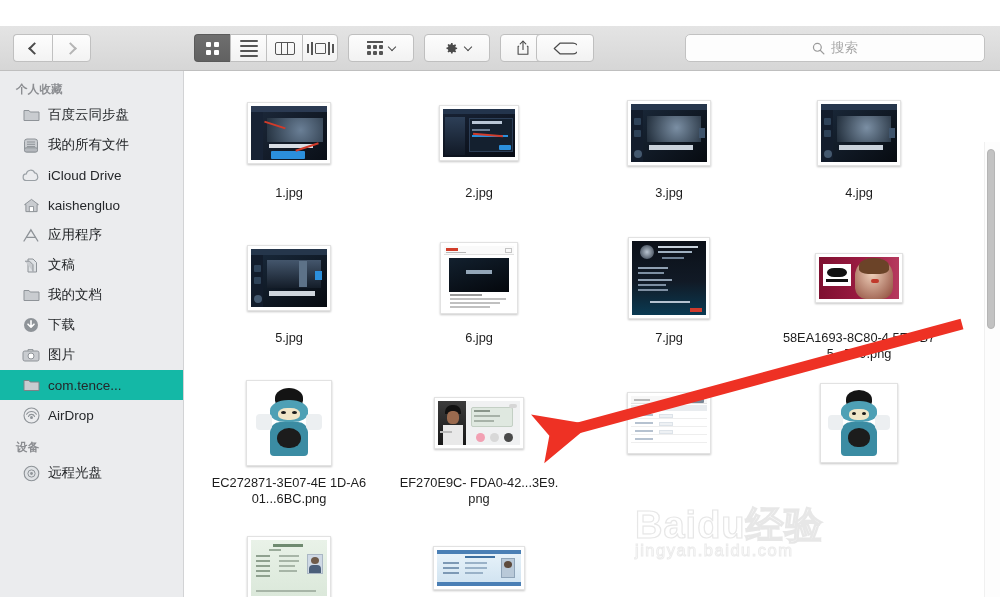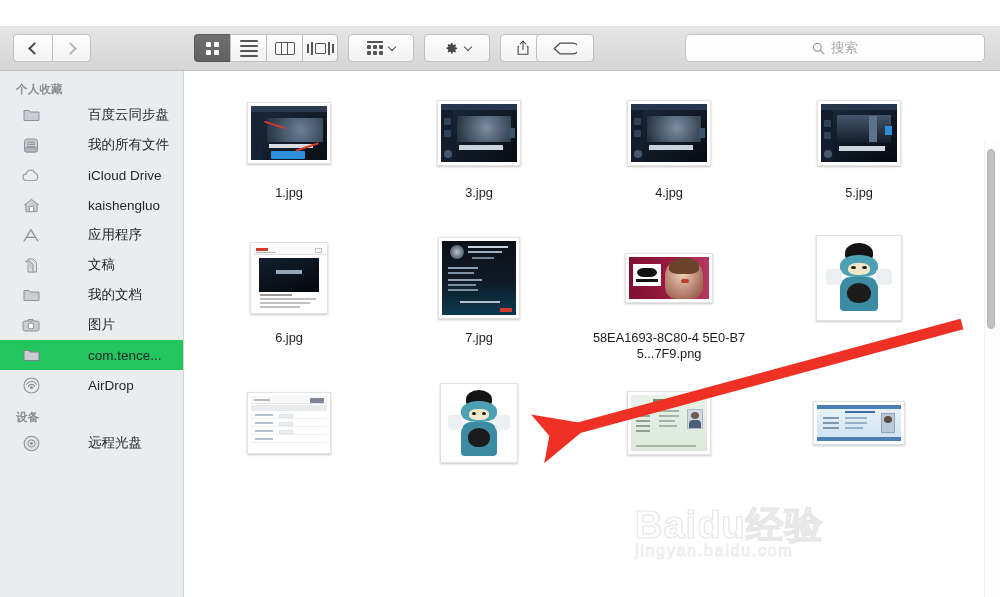--- a/index.html
+++ b/index.html
@@ -154,24 +154,24 @@
   }
   .sb-header {
     font-size: 11.5px; color: #8b8d91; font-weight: bold;
     padding: 4px 0 3px 16px; letter-spacing: 0.2px;
   }
   .sb-item {
     height: 30px; display: flex; align-items: center; gap: 8px;
     padding-left: 22px;
     font-size: 13.5px; color: #25272a;
   }
-  .sb-item.selected { background: #22c55e; }
+  .sb-item.selected { background: #14b8a6; }
   .sb-icon { width: 18px; height: 18px; flex: none;
              display: flex; align-items: center; justify-content: center; }
-  .sb-label { white-space: nowrap; overflow: hidden; margin-left: 40px; }
+  .sb-label { white-space: nowrap; overflow: hidden; }
 
   
   .content {
     position: absolute; top: 71px; left: 185px;
     width: 815px; height: 526px;
     background: #ffffff;
     overflow: hidden;
   }
 
   .grid {
@@ -442,20 +442,29 @@
 
     <div class="sb-item">
       <span class="sb-icon">
         <svg width="17" height="14" viewBox="0 0 17 14">
             <path d="M1 2.5h5l1.2 1.5H16v8.5H1z" fill="#c9ccd0" stroke="#8e9398" stroke-width="1"></path>
           </svg>
       </span>
       <span class="sb-label">我的文档</span>
     </div>
 
+    <div class="sb-item">
+      <span class="sb-icon">
+        <svg width="16" height="16" viewBox="0 0 16 16">
+            <circle cx="8" cy="8" r="7" fill="#8e9398"></circle>
+            <path d="M8 3.8v6M5 7.2l3 3 3-3" stroke="#fff" stroke-width="1.6" fill="none" stroke-linecap="round" stroke-linejoin="round"></path>
+          </svg>
+      </span>
+      <span class="sb-label">下载</span>
+    </div>
 
     <div class="sb-item">
       <span class="sb-icon">
         <svg width="18" height="14" viewBox="0 0 18 14">
             <rect x="1" y="3" width="16" height="10" rx="1.8" fill="#c9ccd0" stroke="#8e9398" stroke-width="1"></rect>
             <path d="M6 3V1.6h5V3" fill="none" stroke="#8e9398" stroke-width="1"></path>
             <circle cx="9" cy="8" r="3" fill="#fff" stroke="#8e9398" stroke-width="1"></circle>
           </svg>
       </span>
       <span class="sb-label">图片</span>
@@ -512,20 +521,38 @@
             <div style="position:absolute;left:18px;top:38px;width:44px;height:4px;background:#d8dde4;"></div>
             <div style="position:absolute;left:20px;top:45px;width:34px;height:8px;background:#2b8fdc;border-radius:1px;"></div>
             <div style="position:absolute;left:13px;top:18px;width:22px;height:1.5px;background:#d13b2a;transform:rotate(18deg);"></div>
             <div style="position:absolute;left:44px;top:40px;width:24px;height:1.5px;background:#d13b2a;transform:rotate(-18deg);"></div>
           </div>
             </div>
         </div>
         <div class="label">1.jpg</div>
       </div>
 
+      <div class="cell">
+        <div class="thumb-wrap">
+          <div class="thumb">
+              <div class="thumb-inner" style="width:72px;height:48px;background:#0d1320;">
+            <div style="position:absolute;inset:0;background:linear-gradient(160deg,#182336,#080c14);"></div>
+            <div style="position:absolute;left:0;top:0;width:72px;height:5px;background:#23344c;"></div>
+            <div style="position:absolute;left:2px;top:8px;width:20px;height:38px;background:linear-gradient(#2d3f57,#121a27);"></div>
+            <div style="position:absolute;left:26px;top:9px;width:44px;height:34px;background:#14202f;border:1px solid #2c3e57;"></div>
+            <div style="position:absolute;left:29px;top:12px;width:30px;height:2.5px;background:#b9c6d6;"></div>
+            <div style="position:absolute;left:29px;top:20px;width:18px;height:2px;background:#6d7f94;"></div>
+            <div style="position:absolute;left:29px;top:26px;width:36px;height:2px;background:#2b8fdc;"></div>
+            <div style="position:absolute;left:56px;top:36px;width:12px;height:5px;background:#2b8fdc;border-radius:1px;"></div>
+            <div style="position:absolute;left:30px;top:25px;width:30px;height:1.5px;background:#d13b2a;transform:rotate(5deg);"></div>
+          </div>
+            </div>
+        </div>
+        <div class="label">2.jpg</div>
+      </div>
 
       <div class="cell">
         <div class="thumb-wrap">
           <div class="thumb">
               <div class="thumb-inner" style="width:76px;height:58px;background:#0c1119;">
             <div style="position:absolute;inset:0;background:linear-gradient(140deg,#1b2a3c,#070b11);"></div>
             <div style="position:absolute;left:0;top:0;width:76px;height:6px;background:#26364c;"></div>
             <div style="position:absolute;left:0;top:6px;width:12px;height:52px;background:#131d2c;"></div>
             <div style="position:absolute;left:16px;top:12px;width:54px;height:26px;background:radial-gradient(circle at 55% 45%,#7b8fa4,#1f2b38);"></div>
             <div style="position:absolute;left:18px;top:41px;width:44px;height:5px;background:#c9d1da;"></div>
@@ -648,22 +675,45 @@
             <div style="position:absolute;left:28px;top:24px;width:22px;height:12px;background:#f0e6c8;border-radius:42%;"></div>
             <div style="position:absolute;left:31px;top:27px;width:5px;height:3px;background:#1a1a1a;border-radius:50%;"></div>
             <div style="position:absolute;left:42px;top:27px;width:5px;height:3px;background:#1a1a1a;border-radius:50%;"></div>
             <div style="position:absolute;left:20px;top:38px;width:38px;height:34px;background:#3b8ca3;border-radius:10px 10px 4px 4px;"></div>
             <div style="position:absolute;left:27px;top:44px;width:24px;height:20px;background:#1c1c1c;border-radius:50% 50% 45% 45%;"></div>
             <div style="position:absolute;left:6px;top:30px;width:16px;height:16px;background:#eceff1;border-radius:4px;"></div>
             <div style="position:absolute;left:56px;top:30px;width:16px;height:16px;background:#eceff1;border-radius:4px;"></div>
           </div>
             </div>
         </div>
-      </div>
-
+        <div class="label">EC272871-3E07-4E 1D-A601...6BC.png</div>
+      </div>
+
+      <div class="cell">
+        <div class="thumb-wrap">
+          <div class="thumb">
+              <div class="thumb-inner" style="width:82px;height:44px;background:#f0f1f2;">
+            <div style="position:absolute;left:0;top:0;width:28px;height:44px;background:linear-gradient(#3b3b3b,#181818);"></div>
+            <div style="position:absolute;left:7px;top:4px;width:16px;height:9px;background:#111;border-radius:7px 7px 0 0;"></div>
+            <div style="position:absolute;left:9px;top:10px;width:12px;height:13px;background:#9a6a4e;border-radius:40%;"></div>
+            <div style="position:absolute;left:5px;top:24px;width:20px;height:20px;background:#e9e9e9;"></div>
+            <div style="position:absolute;left:2px;top:30px;width:12px;height:2px;background:#bbb;"></div>
+            <div style="position:absolute;left:33px;top:6px;width:42px;height:20px;background:#dfe8e0;border:1px solid #c3cfc4;border-radius:2px;"></div>
+            <div style="position:absolute;left:36px;top:9px;width:16px;height:2px;background:#8a968b;"></div>
+            <div style="position:absolute;left:36px;top:14px;width:26px;height:2px;background:#a7b2a8;"></div>
+            <div style="position:absolute;left:36px;top:19px;width:20px;height:2px;background:#a7b2a8;"></div>
+            <div style="position:absolute;right:3px;top:3px;width:8px;height:4px;background:#d6d6d6;border-radius:2px;"></div>
+            <div style="position:absolute;left:38px;top:32px;width:9px;height:9px;background:#f2a0b3;border-radius:50%;"></div>
+            <div style="position:absolute;left:52px;top:32px;width:9px;height:9px;background:#d8d8d8;border-radius:50%;"></div>
+            <div style="position:absolute;left:66px;top:32px;width:9px;height:9px;background:#4a4a4a;border-radius:50%;"></div>
+          </div>
+            </div>
+        </div>
+        <div class="label">EF270E9C- FDA0-42...3E9.png</div>
+      </div>
 
       <div class="cell">
         <div class="thumb-wrap">
           <div class="thumb">
               <div class="thumb-inner" style="width:76px;height:54px;background:#ffffff;">
             <div style="position:absolute;left:0;top:0;width:76px;height:8px;background:#f7f7f7;border-bottom:1px solid #e3e3e3;"></div>
             <div style="position:absolute;left:3px;top:2.5px;width:16px;height:2.5px;background:#b9b9b9;"></div>
             <div style="position:absolute;right:3px;top:2px;width:14px;height:4.5px;background:#7b8796;border-radius:1px;"></div>
             <div style="position:absolute;left:0;top:9px;width:76px;height:6px;background:#e9ecef;"></div>
             <div style="position:absolute;left:0;top:16px;width:76px;height:38px;background:#fff;"></div>

